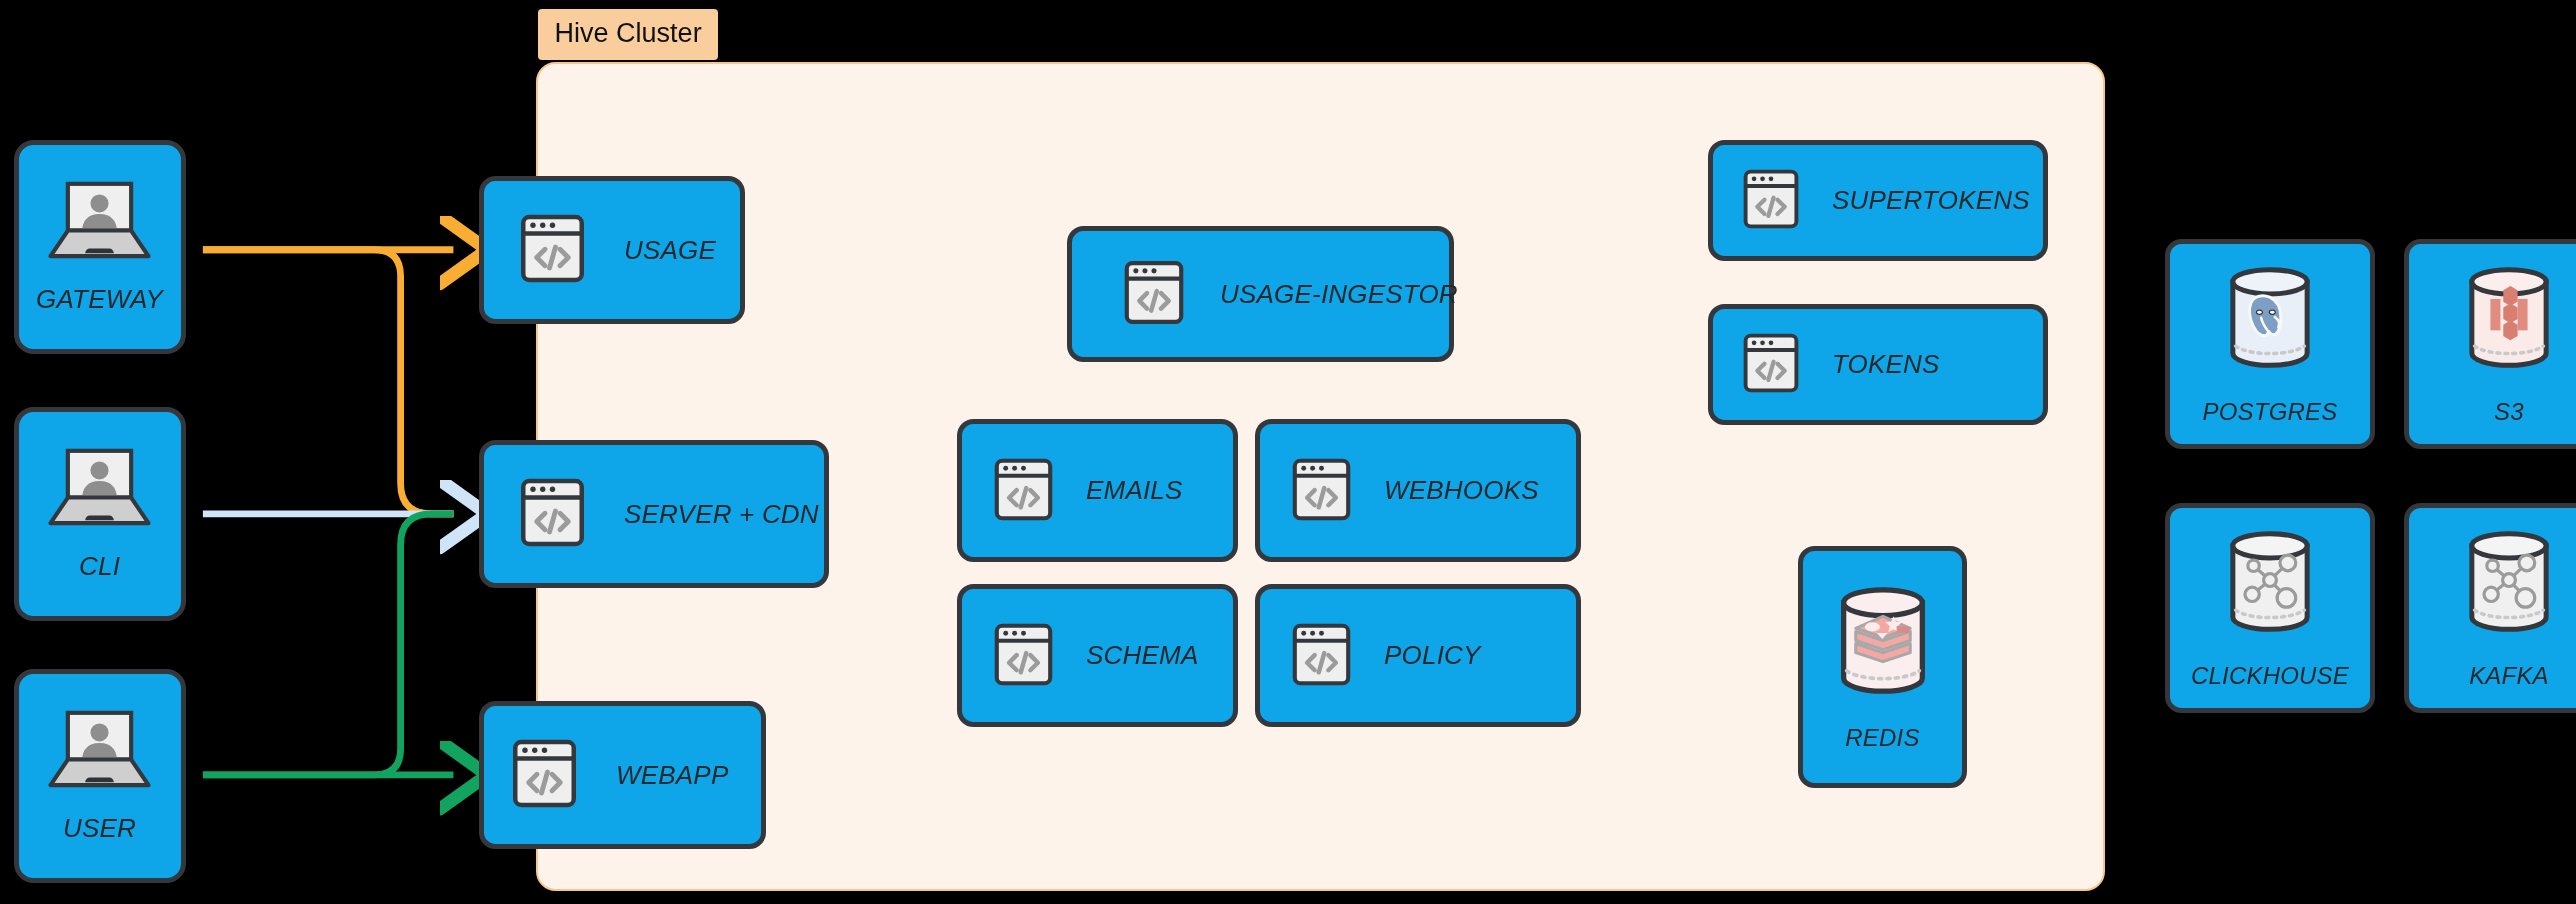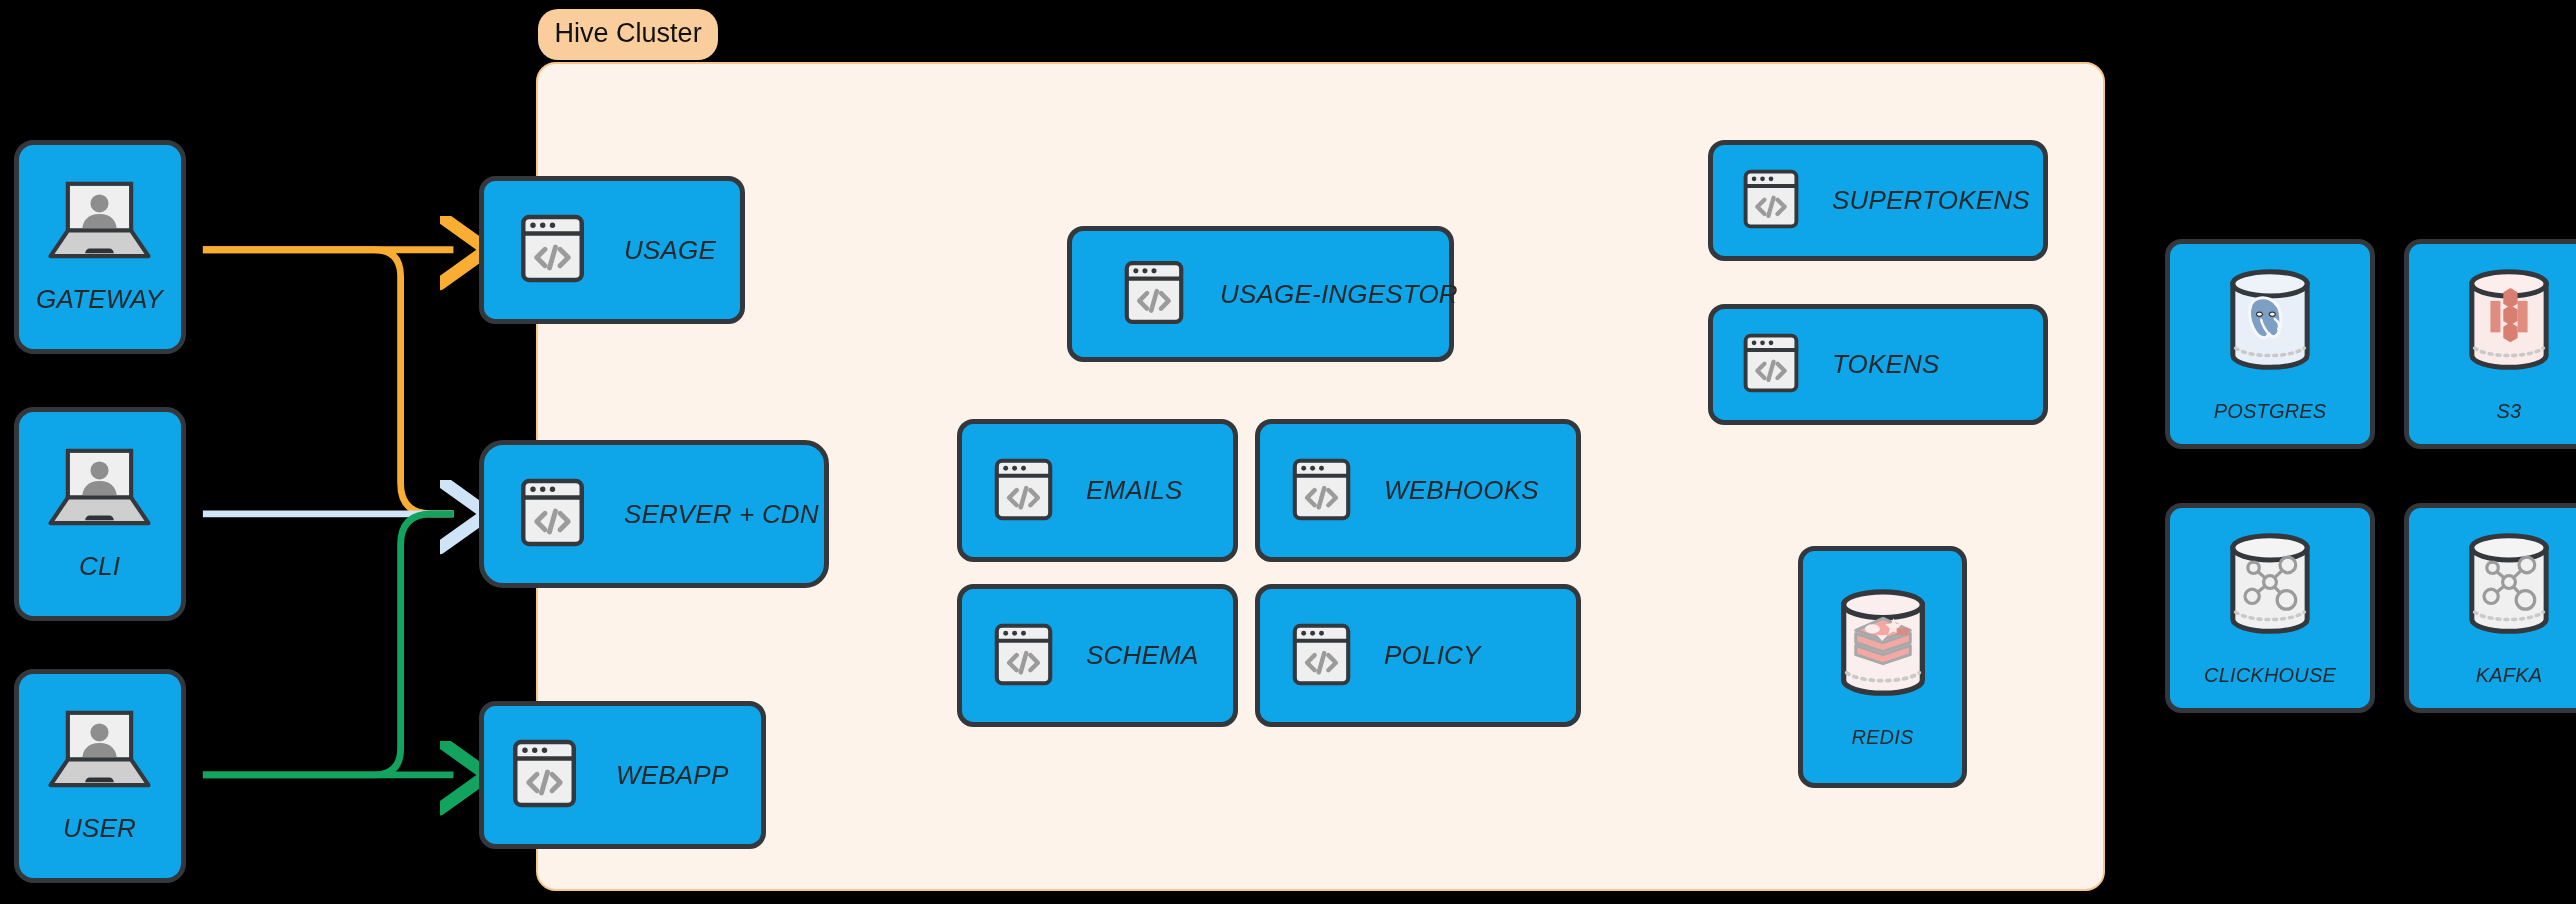--- a/index.html
+++ b/index.html
@@ -33,21 +33,21 @@
   }
   #cluster-label {
     position: absolute;
     left: 538px;
     top: 9px;
     background: #f9ce9c;
     color: #111111;
     font-size: 27px;
     line-height: 1;
     padding: 11.3px 16.6px 13px 16.6px;
-    border-radius: 20px;
+    border-radius: 4px;
     white-space: nowrap;
   }
 
   
   .node {
     position: absolute;
     box-sizing: border-box;
     background: #0ea5e9;
     border: 5.3px solid #34383c;
     border-radius: 16.6px;
@@ -76,21 +76,21 @@
   
   .svc { }
   .svc .node-label { font-size: 26px; }
 
   
   .db {
     width: 210px;
     height: 210px;
     border-radius: 16.6px;
   }
-  .db .node-label { font-size: 20px; margin-top: 23px; }
+  .db .node-label { font-size: 24px; margin-top: 23px; }
 
   
   .icon { flex: none; display: block; }
 
   
   #wires {
     position: absolute;
     left: 0; top: 0;
     width: 2576px;
     height: 904px;
@@ -183,21 +183,21 @@
         <circle cx="30" cy="15" r="3.6" fill="#34383c"></circle>
         <circle cx="43" cy="15" r="3.6" fill="#34383c"></circle>
         <path d="M33 47 L22 58 L33 69" fill="none" stroke="#9b9b9b" stroke-width="6.5" stroke-linecap="round" stroke-linejoin="round"></path>
         <path d="M53 47 L64 58 L53 69" fill="none" stroke="#9b9b9b" stroke-width="6.5" stroke-linecap="round" stroke-linejoin="round"></path>
         <line x1="47" y1="44" x2="39" y2="72" stroke="#9b9b9b" stroke-width="6.5" stroke-linecap="round"></line>
       </svg>
     </span>
     <span class="node-label">USAGE</span>
   </div>
 
-  <div class="node svc" style="left:479px; top:440px; width:350px; height:148px; padding-left:36px; gap:39px;border-radius:24px;">
+  <div class="node svc" style="left:479px; top:440px; width:350px; height:148px; padding-left:36px; gap:39px;">
     <span class="icon">
       <svg width="65" height="69" viewBox="0 0 86 92">
         <rect x="4" y="4" width="78" height="84" rx="8" fill="#efefef" stroke="#34383c" stroke-width="6"></rect>
         <line x1="4" y1="26" x2="82" y2="26" stroke="#34383c" stroke-width="6"></line>
         <circle cx="17" cy="15" r="3.6" fill="#34383c"></circle>
         <circle cx="30" cy="15" r="3.6" fill="#34383c"></circle>
         <circle cx="43" cy="15" r="3.6" fill="#34383c"></circle>
         <path d="M33 47 L22 58 L33 69" fill="none" stroke="#9b9b9b" stroke-width="6.5" stroke-linecap="round" stroke-linejoin="round"></path>
         <path d="M53 47 L64 58 L53 69" fill="none" stroke="#9b9b9b" stroke-width="6.5" stroke-linecap="round" stroke-linejoin="round"></path>
         <line x1="47" y1="44" x2="39" y2="72" stroke="#9b9b9b" stroke-width="6.5" stroke-linecap="round"></line>

